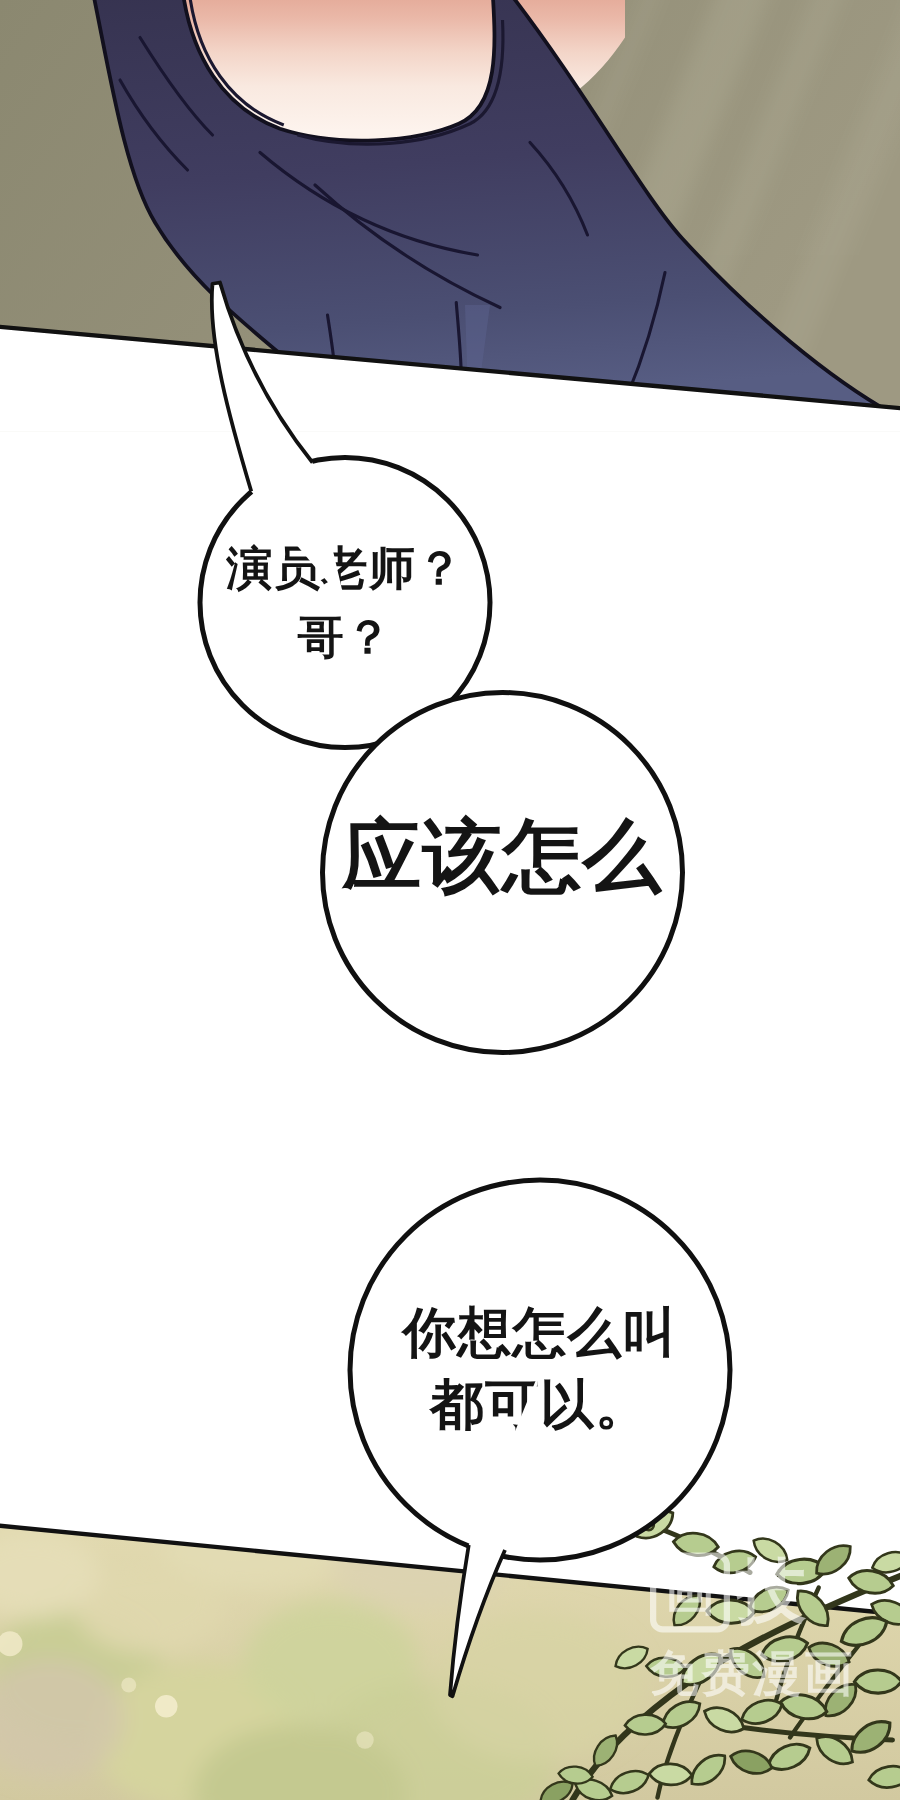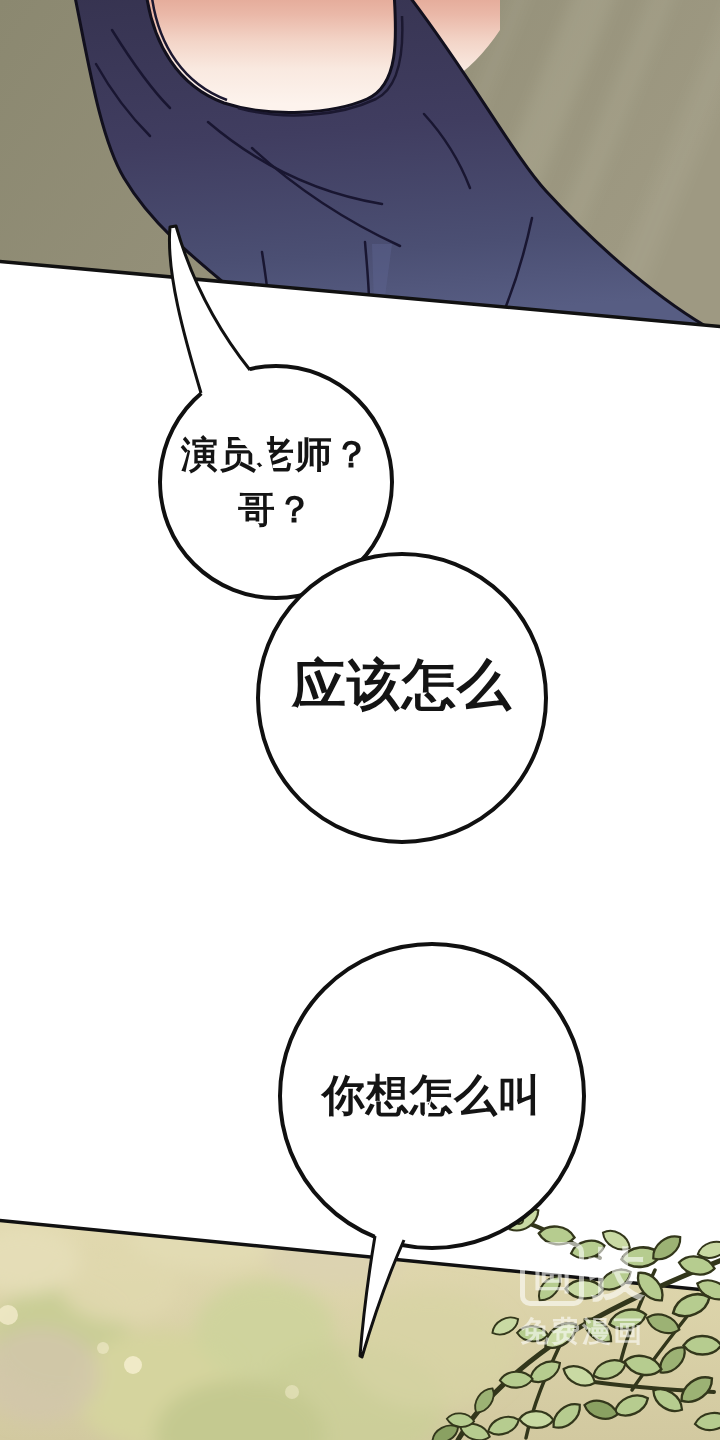--- a/index.html
+++ b/index.html
@@ -5,31 +5,31 @@
   html,body{margin:0;padding:0;background:#fff;}
   .page{position:relative;width:720px;height:1440px;overflow:hidden;background:#fff;
         font-family:"DejaVu Sans", sans-serif;}
   .panel{position:absolute;left:0;z-index:1;}
   .panel svg{display:block;}
   .bubble{position:absolute;background:#fff;border:4px solid #101010;border-radius:50%;
           display:flex;flex-direction:column;align-items:center;justify-content:center;
           text-align:right;font-weight:700;color:#141414;z-index:2;}
   .bubble span{display:block;white-space:nowrap;letter-spacing:1px;}
   #bubble1{left:158px;top:364px;width:228px;height:228px;font-size:37px;line-height:1.5;}
-  #bubble2{left:256px;top:552px;width:292px;height:292px;font-size:54px;line-height:1.32;
+  #bubble2{left:256px;top:552px;width:292px;height:292px;font-size:63px;line-height:1.32;
            padding-bottom:26px;box-sizing:border-box;}
   #bubble3{left:278px;top:942px;width:300px;height:300px;font-size:43px;line-height:1.33;}
   .tails{position:absolute;left:0;top:0;z-index:3;pointer-events:none;}
   .watermark{position:absolute;left:520px;top:1242px;z-index:4;
              color:rgba(255,255,255,0.58);font-weight:700;}
   .wm-logo{display:flex;align-items:center;gap:5px;}
   .wm-box{width:54px;height:54px;border:5px solid rgba(255,255,255,0.58);border-radius:10px;
           display:flex;align-items:center;justify-content:center;font-size:40px;line-height:1;}
   .wm-char{font-size:56px;line-height:1;}
-  .wm-caption{font-size:29px;letter-spacing:2px;margin-top:6px;}
+  .wm-caption{font-size:39px;letter-spacing:2px;margin-top:6px;}
 </style>
 </head>
 <body>
 
 <div class="page">
 
   <div class="panel" style="top:0;">
     <svg width="720" height="345" viewBox="0 0 720 345">
       <defs>
         <linearGradient id="bgG" x1="0" y1="0" x2="1" y2="0.35">
@@ -189,20 +189,21 @@
 
   <div class="bubble" id="bubble1">
     <span>演员老师？</span>
     <span>哥？</span>
   </div>
   <div class="bubble" id="bubble2">
     <span>应该怎么</span>
   </div>
   <div class="bubble" id="bubble3">
     <span>你想怎么叫</span>
+    <span>都可以。</span>
   </div>
 
   <svg class="tails" width="720" height="1440" viewBox="0 0 720 1440">
     <path d="M276,482 L201,393 L223,373 L250,370 Z" fill="#ffffff"></path>
     <path d="M201,393 C184,336 166,272 170,227 L176,226 C192,282 218,330 250,370" fill="#ffffff" stroke="#111111" stroke-width="3" stroke-linejoin="round"></path>
     <path d="M432,1096 L375,1236 L388,1245 L404,1240 Z" fill="#ffffff"></path>
     <path d="M375,1236 C368,1278 363,1318 360,1356 L362,1357 C374,1316 388,1276 404,1240" fill="#ffffff" stroke="#111111" stroke-width="3" stroke-linejoin="round"></path>
   </svg>
 
   <div class="watermark">

